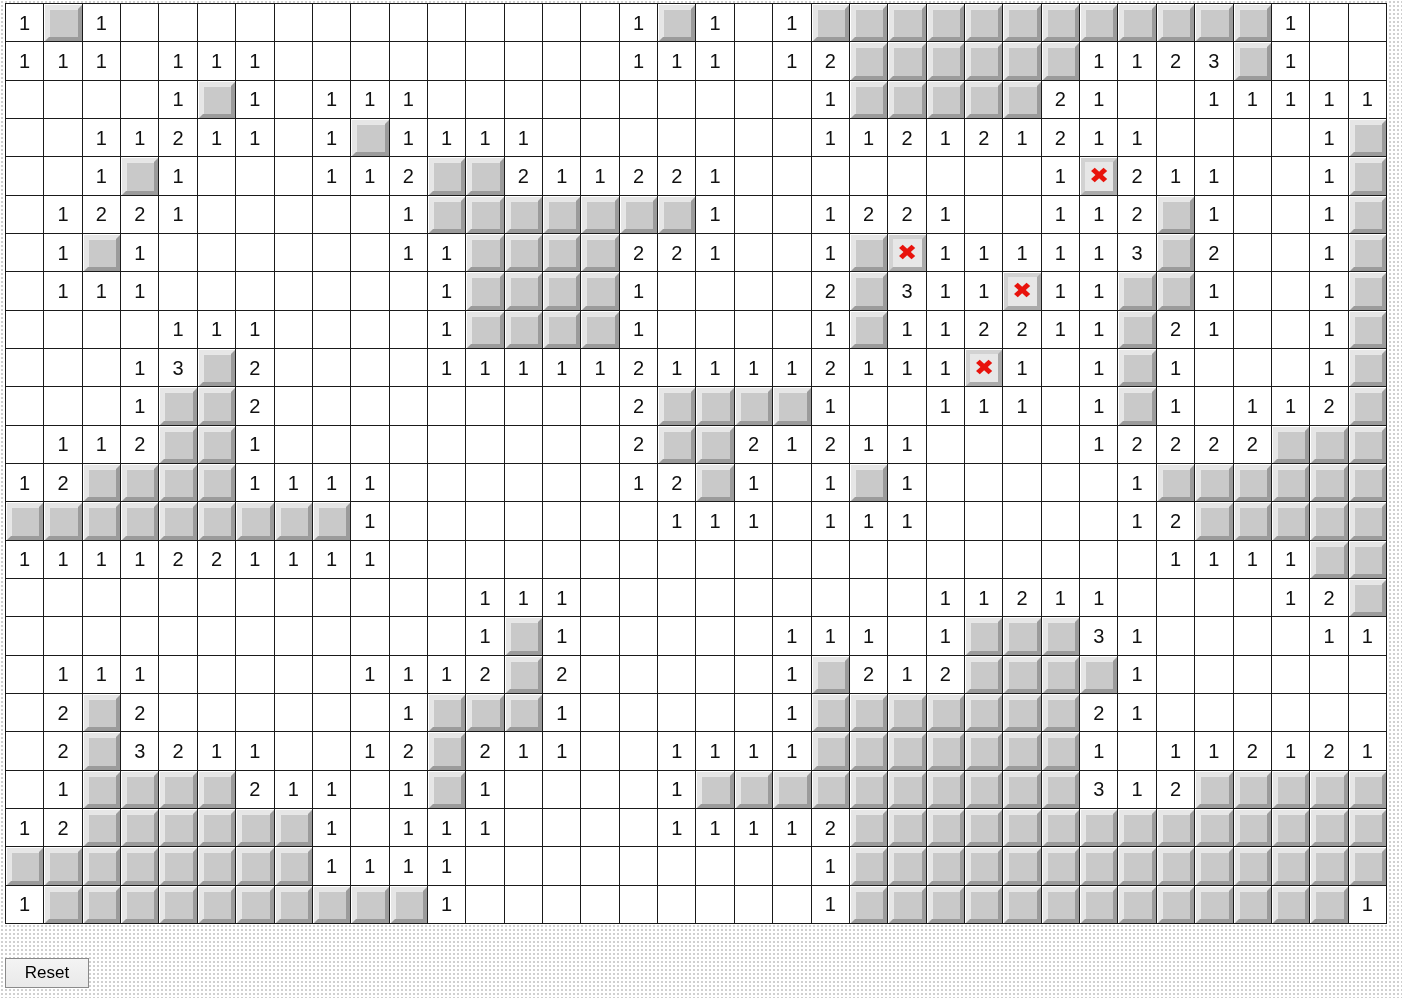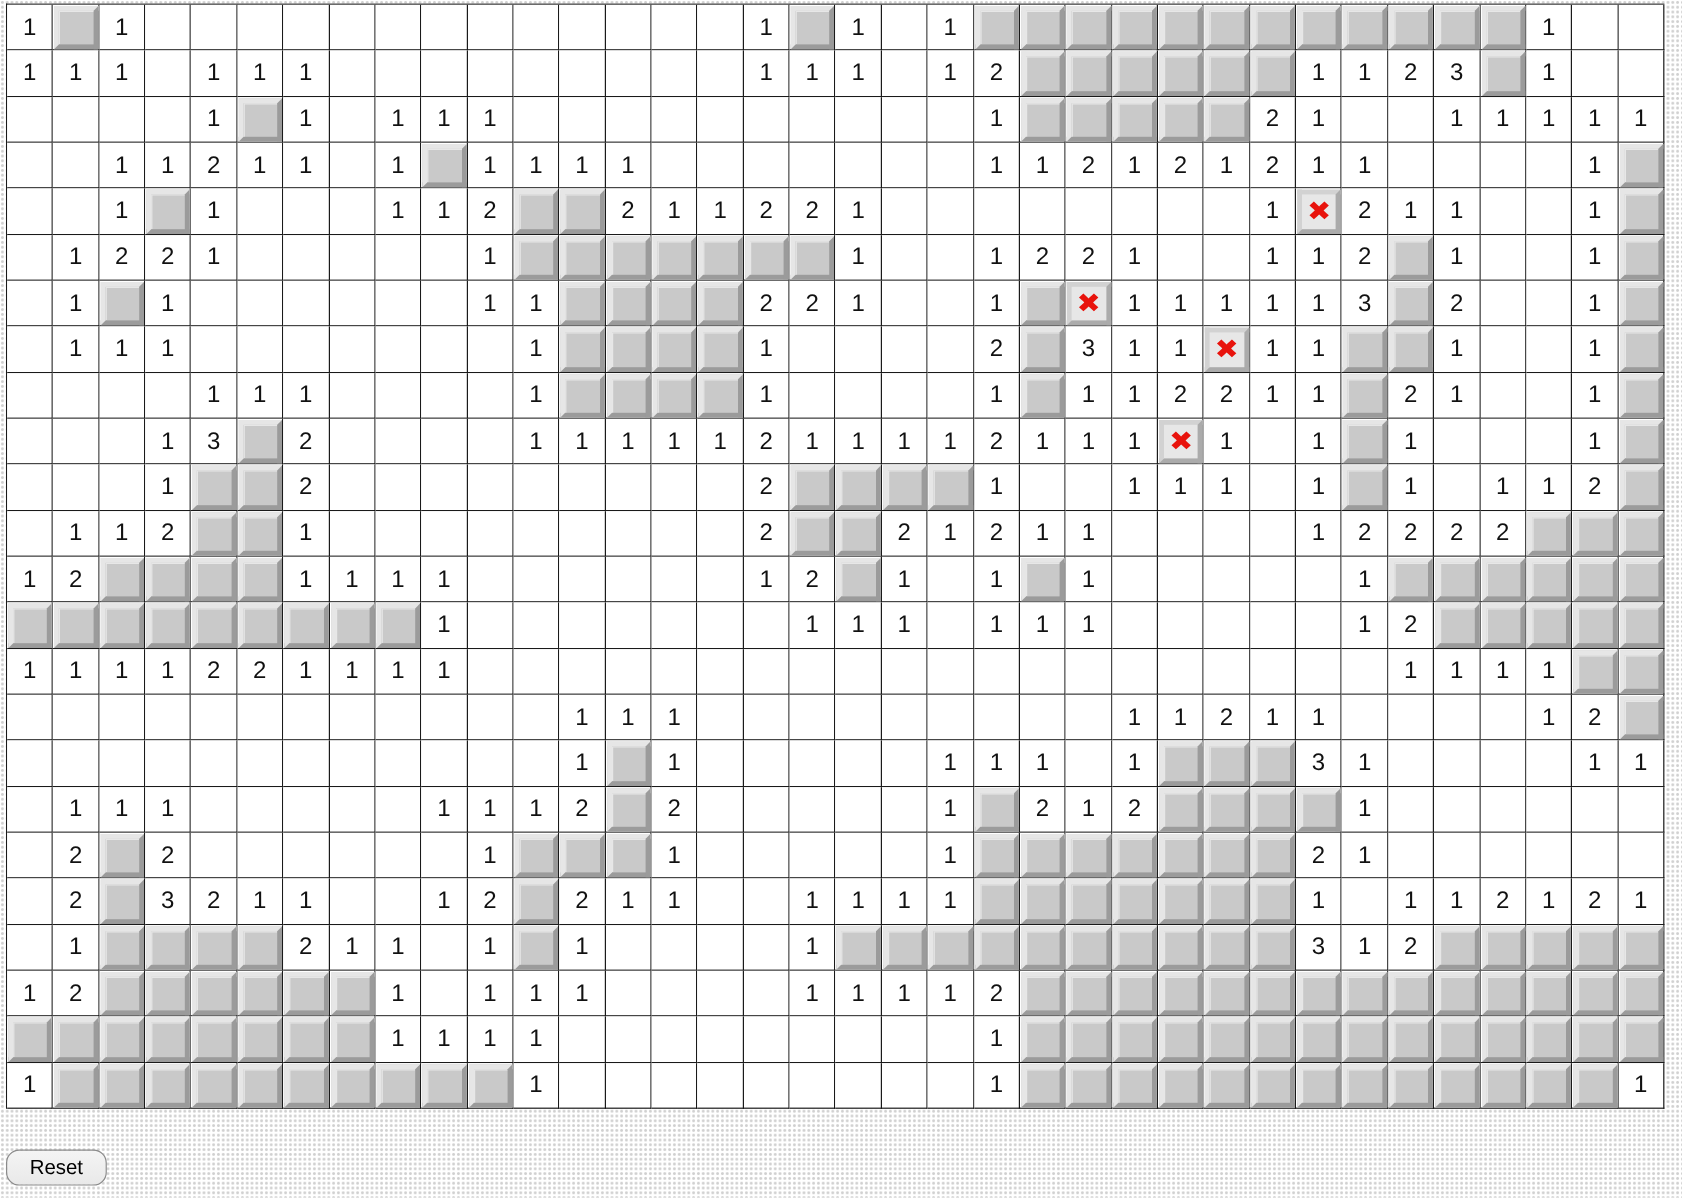--- a/index.html
+++ b/index.html
@@ -59,21 +59,21 @@
   }
   .reset-btn {
     position: absolute;
     left: 5px; top: 958px;
     width: 84px; height: 30px;
     font-family: "Liberation Sans", "DejaVu Sans", sans-serif;
     font-size: 17px;
     color: #000;
     background: linear-gradient(#f4f4f4, #e9e9e9);
     border: 1px solid #8a8a8a;
-    border-radius: 11px;
+    border-radius: 0;
     text-align: center;
     cursor: pointer;
   }
 </style>
 </head>
 <body>
 
 <div class="board">
     <div class="cell">
       <span class="num">1</span>

